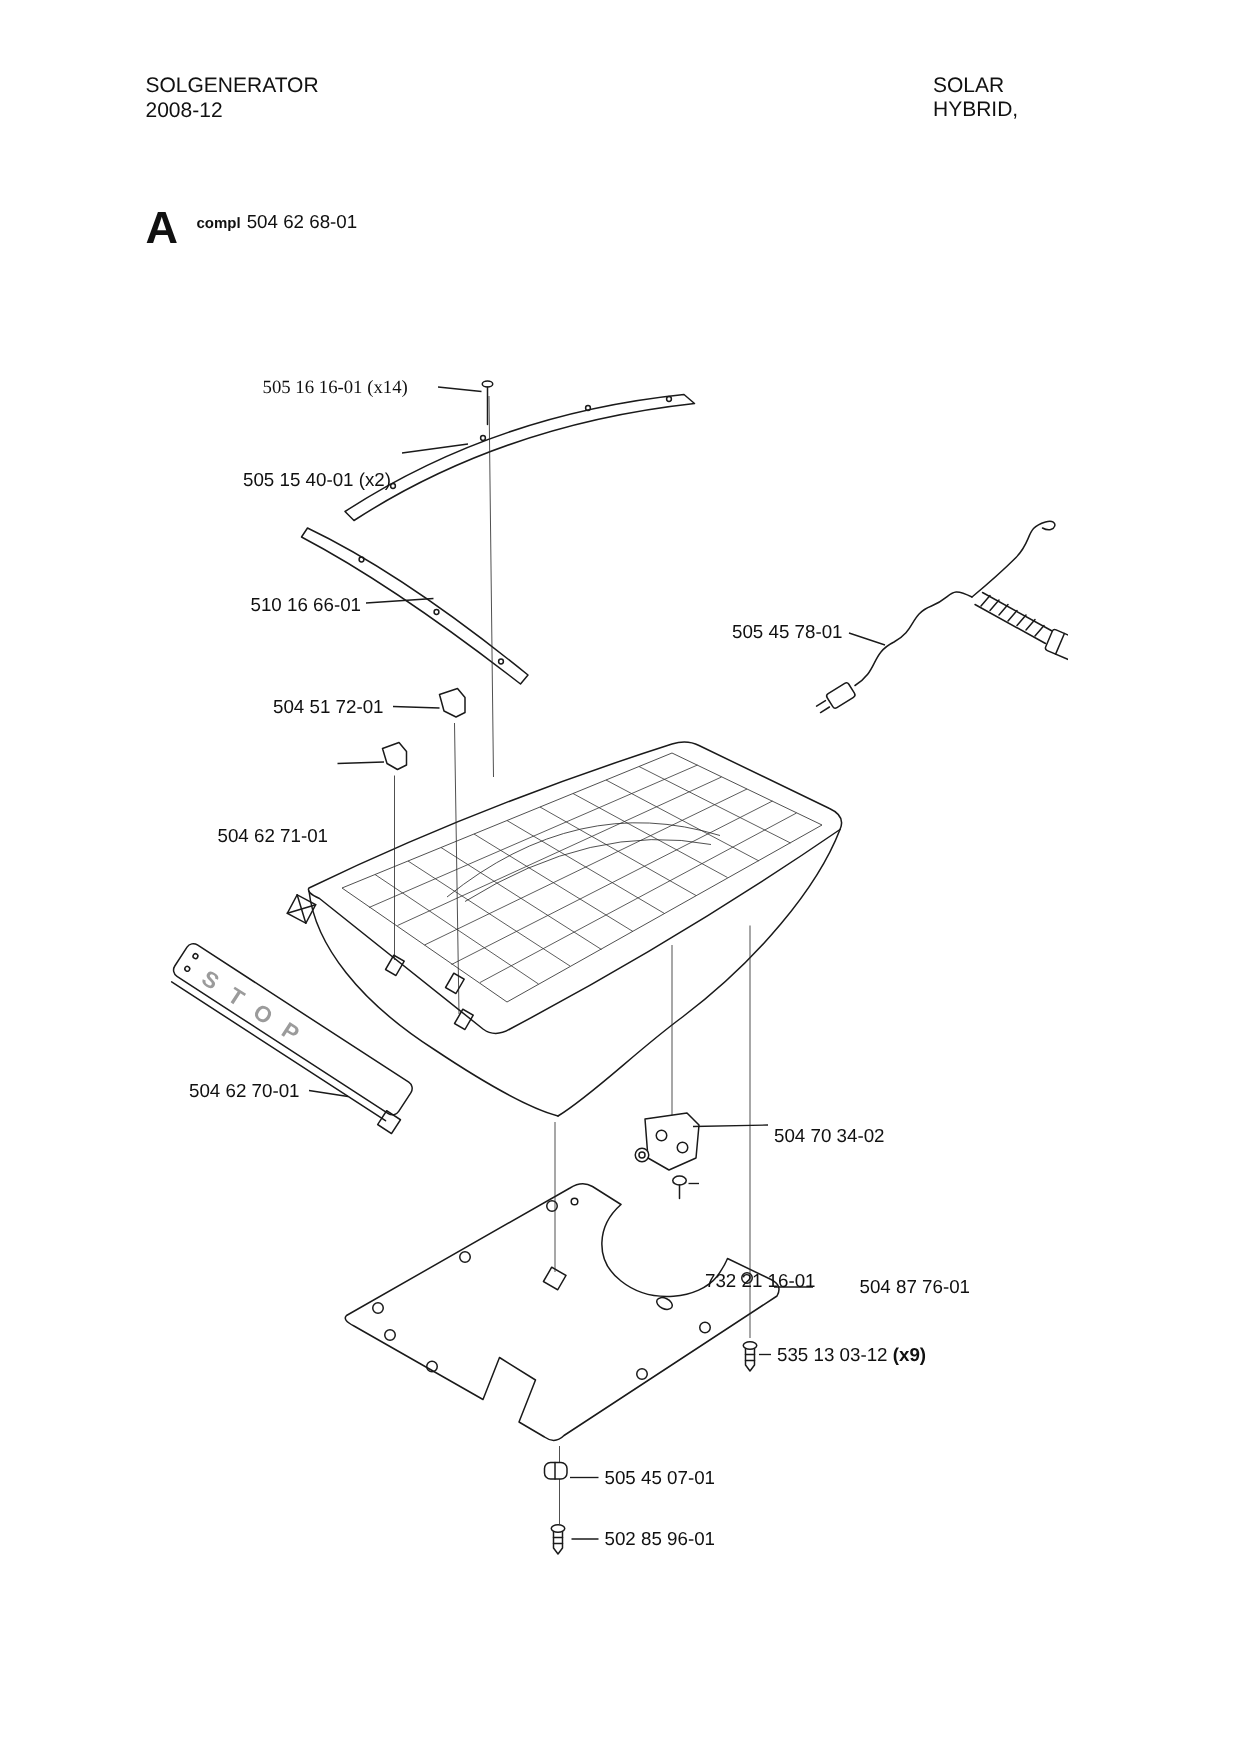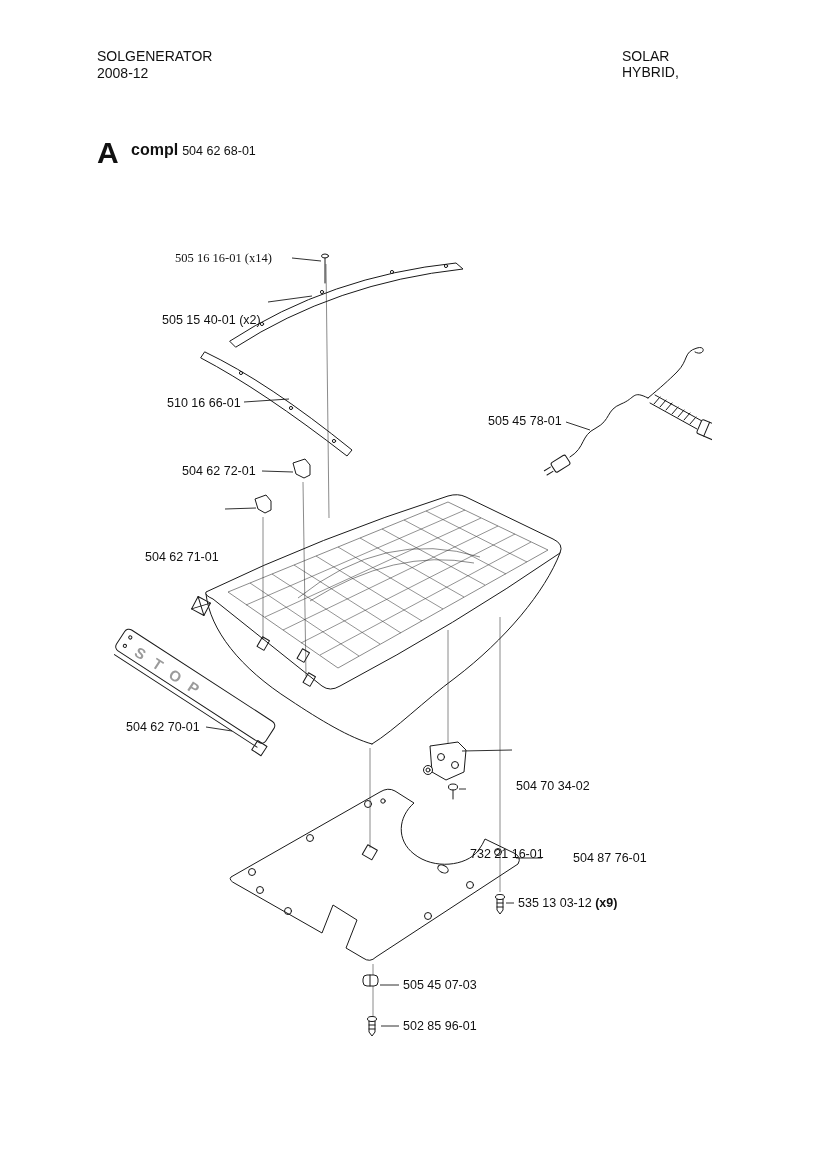--- a/index.html
+++ b/index.html
@@ -5,21 +5,21 @@
   * { margin:0; padding:0; box-sizing:border-box; }
   html,body { width:826px; height:1169px; background:#ffffff; }
   body { font-family:"Liberation Sans", sans-serif; color:#111; }
   .page { position:relative; width:712px; height:1169px; background:#fff; overflow:hidden; }
 
   .hdr-left  { position:absolute; left:97px;  top:48px; font-size:14px; line-height:17px; }
   .hdr-right { position:absolute; left:622px; top:48px; font-size:14px; }
 
   .section-letter { position:absolute; left:97px; top:136px; font-size:30px; font-weight:bold; letter-spacing:1px; }
   .compl-line { position:absolute; left:131px; top:141px; font-size:12.5px; }
-  .compl-line .compl { font-weight:bold; font-size:16px; margin-right:4px; }
+  .compl-line .compl { font-weight:bold; font-size:10px; margin-right:4px; }
 
   svg.diagram { position:absolute; left:0; top:0; }
   .ln   { stroke:#1a1a1a; fill:none; stroke-width:1; stroke-linecap:round; stroke-linejoin:round; }
   .fill { stroke:#1a1a1a; fill:#ffffff; stroke-width:1; stroke-linejoin:round; }
   .thin { stroke:#2a2a2a; fill:none; stroke-width:0.55; }
   .grid { stroke:#3a3a3a; fill:none; stroke-width:0.55; }
   .lead { stroke:#1a1a1a; fill:none; stroke-width:0.9; }
   .stoptxt { font-family:"Liberation Sans",sans-serif; font-size:15px; font-weight:bold; fill:#9b9b9b; letter-spacing:11px; }
 
   .part-label { position:absolute; font-size:12.5px; white-space:nowrap; color:#111; }
@@ -224,23 +224,23 @@
       <line class="lead" x1="506" y1="903" x2="514" y2="903"></line>
       <line class="lead" x1="380" y1="985" x2="399" y2="985"></line>
       <line class="lead" x1="381" y1="1026" x2="399" y2="1026"></line>
     </g>
   </svg>
 
   <div class="part-label" style="left:175px; top:251px;font-family:Liberation Serif, serif;"><span>505 16 16-01</span><span class="qty"> (x14)</span></div>
   <div class="part-label" style="left:162px; top:296px;margin-top:17px;"><span>505 15 40-01</span><span class="qty"> (x2)</span></div>
   <div class="part-label" style="left:167px; top:396px;"><span>510 16 66-01</span><span class="qty"></span></div>
   <div class="part-label" style="left:488px; top:414px;"><span>505 45 78-01</span><span class="qty"></span></div>
-  <div class="part-label" style="left:182px; top:464px;"><span>504 62 72-01</span><span class="qty"></span></div>
+  <div class="part-label" style="left:182px; top:464px;"><span>504 51 72-01</span><span class="qty"></span></div>
   <div class="part-label" style="left:145px; top:502px;margin-top:48px;"><span>504 62 71-01</span><span class="qty"></span></div>
   <div class="part-label" style="left:126px; top:720px;"><span>504 62 70-01</span><span class="qty"></span></div>
-  <div class="part-label" style="left:516px; top:779px;"><span>504 70 34-02</span><span class="qty"></span></div>
+  <div class="part-label" style="left:516px; top:750px;"><span>504 70 34-02</span><span class="qty"></span></div>
   <div class="part-label" style="left:470px; top:812px;margin-top:35px;"><span>732 21 16-01</span><span class="qty"></span></div>
   <div class="part-label" style="left:573px; top:851px;"><span>504 87 76-01</span><span class="qty"></span></div>
   <div class="part-label" style="left:518px; top:896px;text-align:center;"><span>535 13 03-12</span><span class="qty bold"> (x9)</span></div>
-  <div class="part-label" style="left:403px; top:978px;"><span>505 45 07-03</span><span class="qty"></span></div>
+  <div class="part-label" style="left:403px; top:978px;"><span>505 45 07-01</span><span class="qty"></span></div>
   <div class="part-label" style="left:403px; top:1019px;"><span>502 85 96-01</span><span class="qty"></span></div>
 
 </div>
 
 </body></html>

